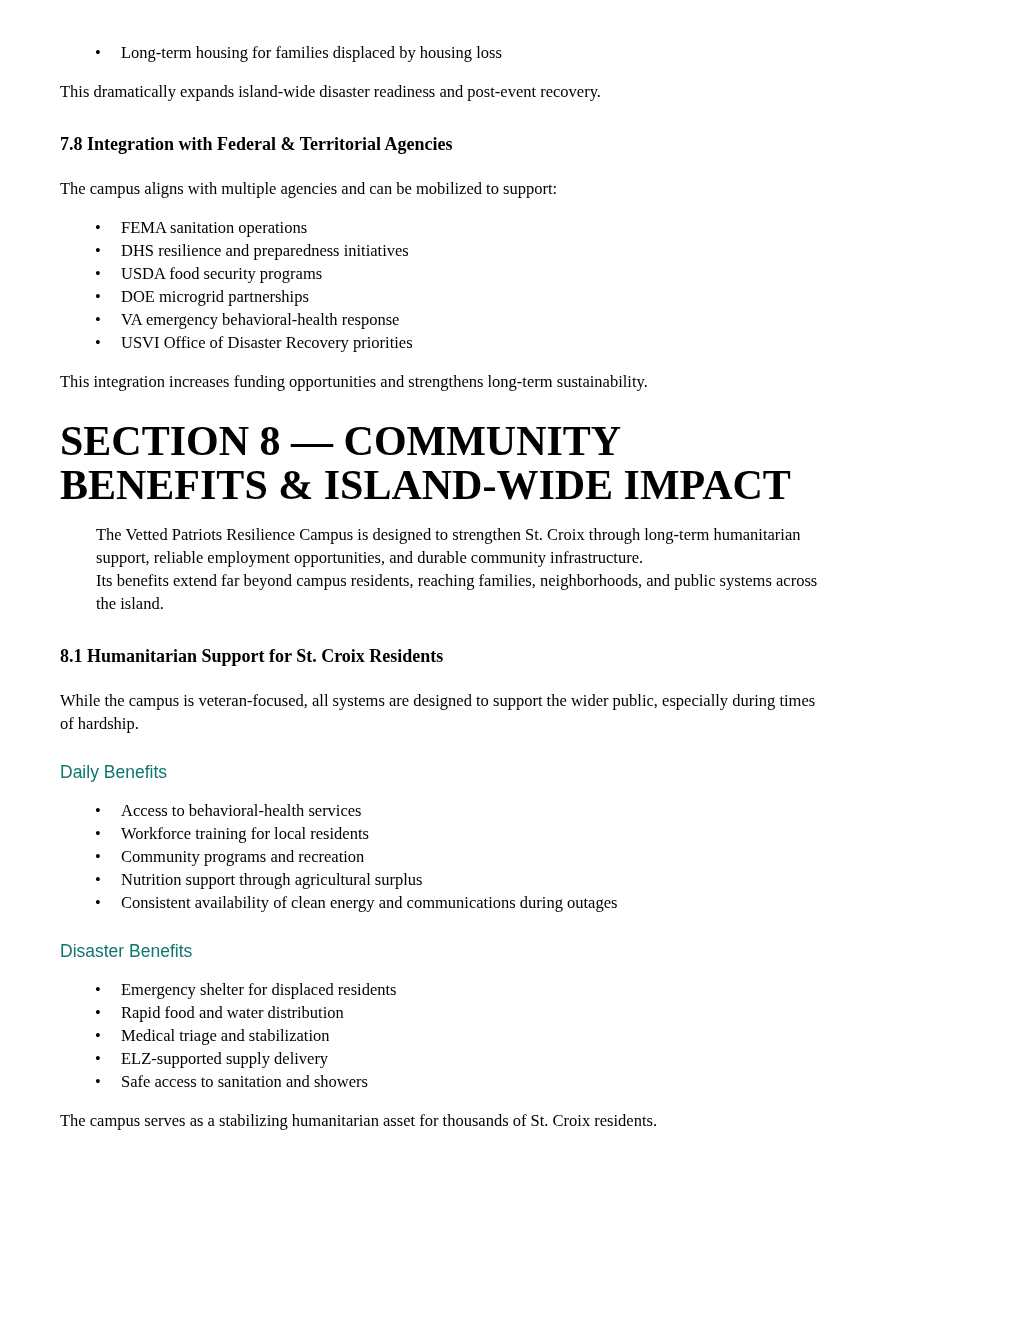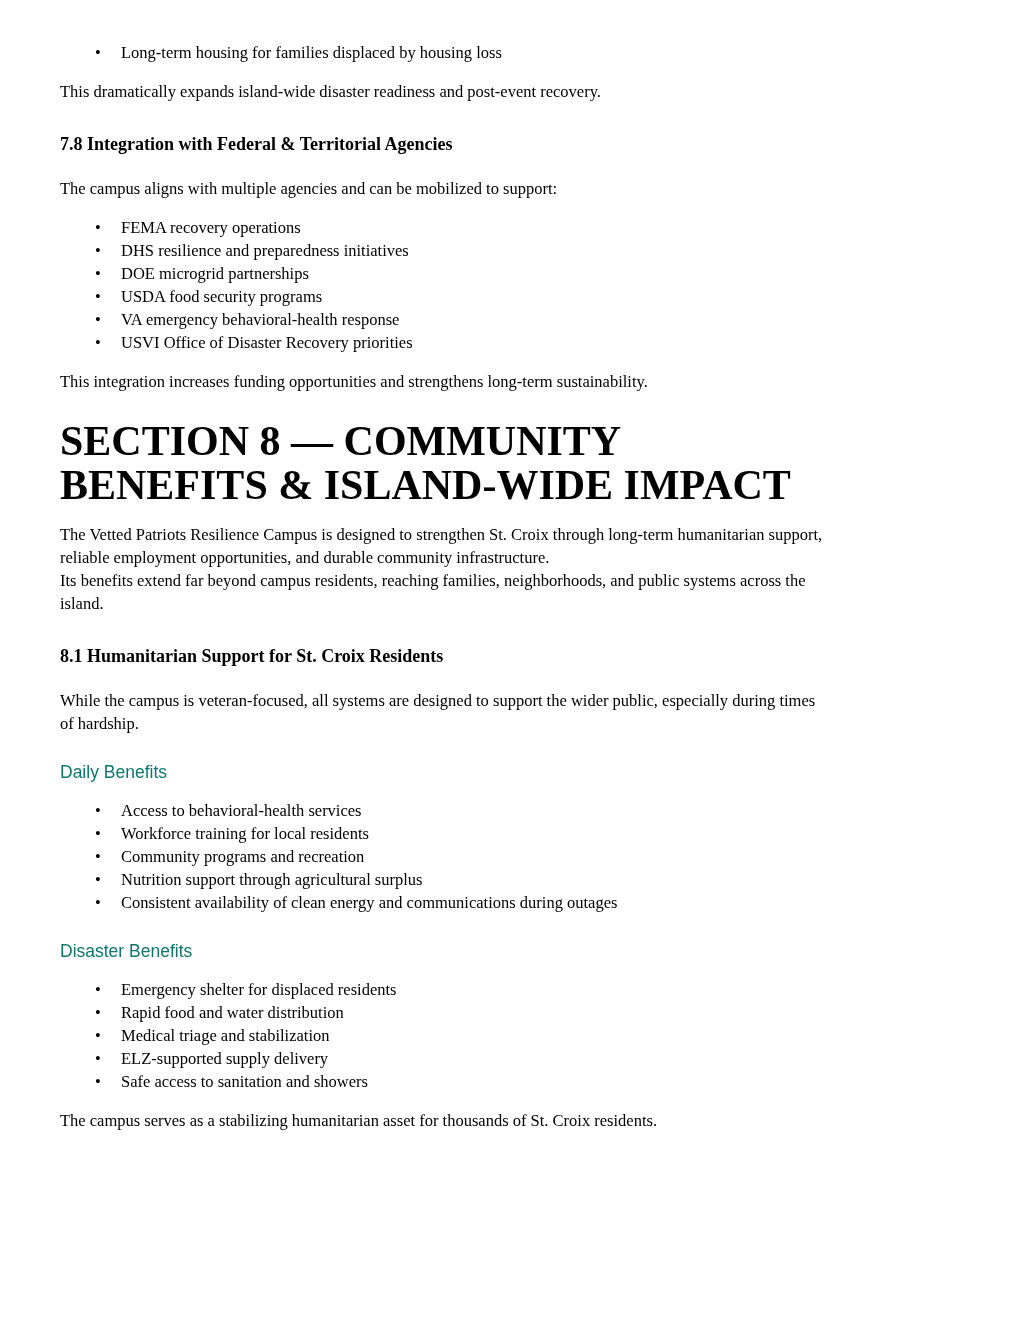--- a/index.html
+++ b/index.html
@@ -17,20 +17,21 @@
     font-size: 16.5px;
     line-height: 23px;
     color: #000000;
   }
   p {
     margin: 14px 0;
     max-width: 900px;
   }
   p.pre-line {
     white-space: pre-line;
+    margin-left: 36px;
   }
   ul.doc-list {
     list-style: none;
     margin: 16px 0;
     padding: 0 0 0 35px;
     max-width: 860px;
   }
   ul.doc-list li {
     line-height: 23px;
   }
@@ -76,24 +77,24 @@
       <li>Long-term housing for families displaced by housing loss</li>
     </ul>
 
   <p>This dramatically expands island-wide disaster readiness and post-event recovery.</p>
 
   <h2 class="doc-h2">7.8 Integration with Federal &amp; Territorial Agencies</h2>
 
   <p>The campus aligns with multiple agencies and can be mobilized to support:</p>
 
   <ul class="doc-list">
-      <li>FEMA recovery operations</li>
+      <li>FEMA sanitation operations</li>
       <li>DHS resilience and preparedness initiatives</li>
+      <li>USDA food security programs</li>
       <li>DOE microgrid partnerships</li>
-      <li>USDA food security programs</li>
       <li>VA emergency behavioral-health response</li>
       <li>USVI Office of Disaster Recovery priorities</li>
     </ul>
 
   <p>This integration increases funding opportunities and strengthens long-term sustainability.</p>
 
   <h1 class="doc-h1">SECTION 8 — COMMUNITY BENEFITS &amp; ISLAND-WIDE IMPACT</h1>
 
   <p class="pre-line">The Vetted Patriots Resilience Campus is designed to strengthen St. Croix through long-term humanitarian support, reliable employment opportunities, and durable community infrastructure.
 Its benefits extend far beyond campus residents, reaching families, neighborhoods, and public systems across the island.</p>

